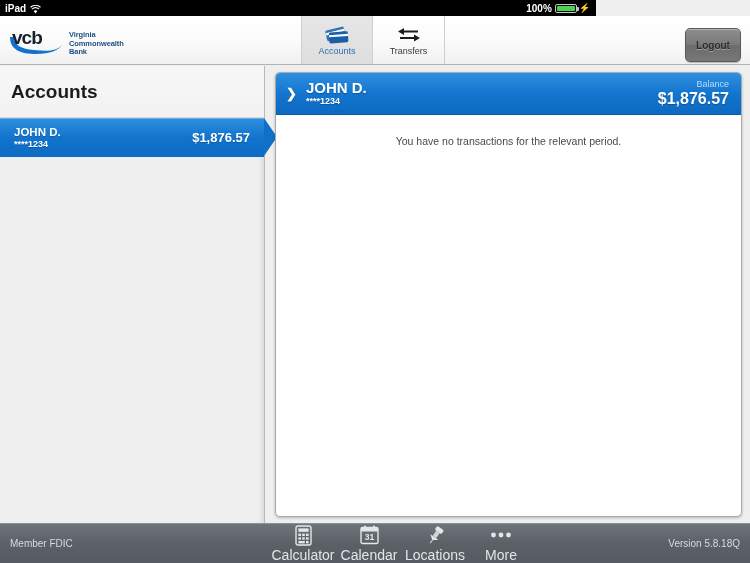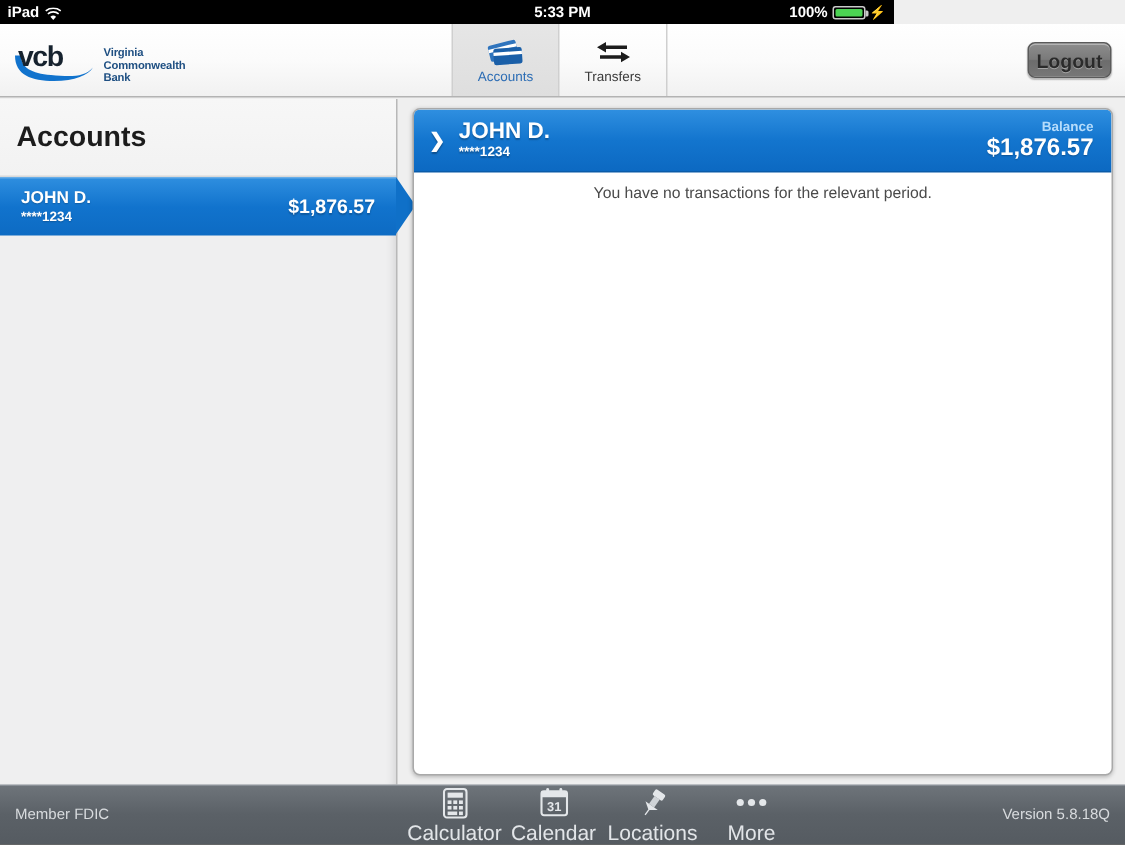--- a/index.html
+++ b/index.html
@@ -50,25 +50,25 @@
     background: transparent;
   }
   .tab + .tab { border-left: none; }
   .tab.active { background: linear-gradient(to bottom, #e6e6e6, #dedede); }
   .tab-label { font-size: 9px; color: #3b3b3b; }
   .tab.active .tab-label { color: #2b6cb4; }
   .tab-ico { height: 20px; display: flex; align-items: flex-end; }
 
   .logout-btn {
     position: absolute; right: 9px; top: 12px;
-    width: 56px; height: 24px; border-radius: 5px;
+    width: 56px; height: 34px; border-radius: 5px;
     background: linear-gradient(to bottom, #8d8d8d 0%, #7a7a7a 48%, #6c6c6c 52%, #777 100%);
     border: 1px solid #5a5a5a;
     box-shadow: inset 0 1px 0 rgba(255,255,255,.35), 0 1px 1px rgba(0,0,0,.25);
-    color: #2a2a2a; font-size: 13px; font-weight: bold;
+    color: #2a2a2a; font-size: 10px; font-weight: bold;
     display: flex; align-items: center; justify-content: center;
     text-shadow: 0 1px 0 rgba(255,255,255,.35); cursor: pointer;
   }
 
   
   .sidebar {
     position: absolute; left: 0; top: 66px; width: 265px; bottom: 40px;
     background: #efeff0;
     border-right: 1px solid #b8b8b8;
     box-shadow: inset -6px 0 7px -6px rgba(0,0,0,.16);
@@ -110,37 +110,37 @@
     height: 42px; display: flex; align-items: center; padding: 0 12px 0 10px;
     background: linear-gradient(to bottom,#2f8fe0 0%,#1375ce 50%,#0c69c2 100%);
     color: #fff; justify-content: space-between;
     border-bottom: 1px solid #0a5ba8;
   }
   .ph-left { display: flex; align-items: center; gap: 9px; }
   .chev { font-size: 13px; font-weight: bold; color: #fff; text-shadow: 0 1px 1px rgba(0,0,0,.3); cursor: pointer; }
   .ph-name { font-size: 15px; font-weight: bold; line-height: 16px; text-shadow: 0 1px 1px rgba(0,0,0,.25); }
   .ph-num { font-size: 9px; font-weight: bold; line-height: 11px; text-shadow: 0 1px 1px rgba(0,0,0,.25); }
   .ph-right { text-align: right; }
-  .ph-bal-label { font-size: 9px; font-weight: bold; color: #b6dcfb; line-height: 11px; }
+  .ph-bal-label { font-size: 9px; font-weight: normal; color: #b6dcfb; line-height: 11px; }
   .ph-bal { font-size: 16px; font-weight: bold; line-height: 18px; text-shadow: 0 1px 1px rgba(0,0,0,.25); }
 
   .col-head {
     height: 26px; position: relative;
     background: linear-gradient(to bottom,#fcfcfc,#f0f0f0);
     border-bottom: 1px solid #cfcfcf;
     font-size: 10px; font-weight: bold; color: #2b2b2b;
   }
   .col-head span { position: absolute; top: 7px; }
   .c-date { left: 13px; }
   .c-details { left: 85px; }
   .c-credit { right: 94px; }
   .c-debit { right: 22px; }
 
   .empty-msg {
-    text-align: center; font-size: 10.5px; color: #4a4a4a; padding-top: 8px;
+    text-align: center; font-size: 10.5px; color: #4a4a4a; padding-top: 20px;
   }
 
   
   .toolbar {
     position: absolute; left: 0; bottom: 0; width: 750px; height: 40px;
     background: linear-gradient(to bottom,#6e747a 0%,#5b6167 48%,#555b61 100%);
     border-top: 1px solid #8a9097;
     display: flex; align-items: center;
   }
   .fdic { position: absolute; left: 10px; font-size: 10px; color: #d8dbde; }
@@ -162,21 +162,20 @@
     <div class="sb-left">
       <span>iPad</span>
       <span class="wifi-ico">
         <svg width="11" height="9" viewBox="0 0 11 9">
           <path d="M5.5 8.4 L3.6 6.1 a3 3 0 0 1 3.8 0 Z" fill="#fff"></path>
           <path d="M1.9 4.2 a5.6 5.6 0 0 1 7.2 0" stroke="#fff" stroke-width="1.1" fill="none"></path>
           <path d="M0.5 2.2 a8 8 0 0 1 10 0" stroke="#fff" stroke-width="1.1" fill="none"></path>
         </svg>
       </span>
     </div>
-    <div class="sb-center">5:33 PM</div>
     <div class="sb-right">
       <span>100%</span>
       <span class="batt">
           <span class="batt-fill"></span>
         </span>
       <span class="bolt">⚡</span>
     </div>
   </div>
 
   <div class="navbar">

